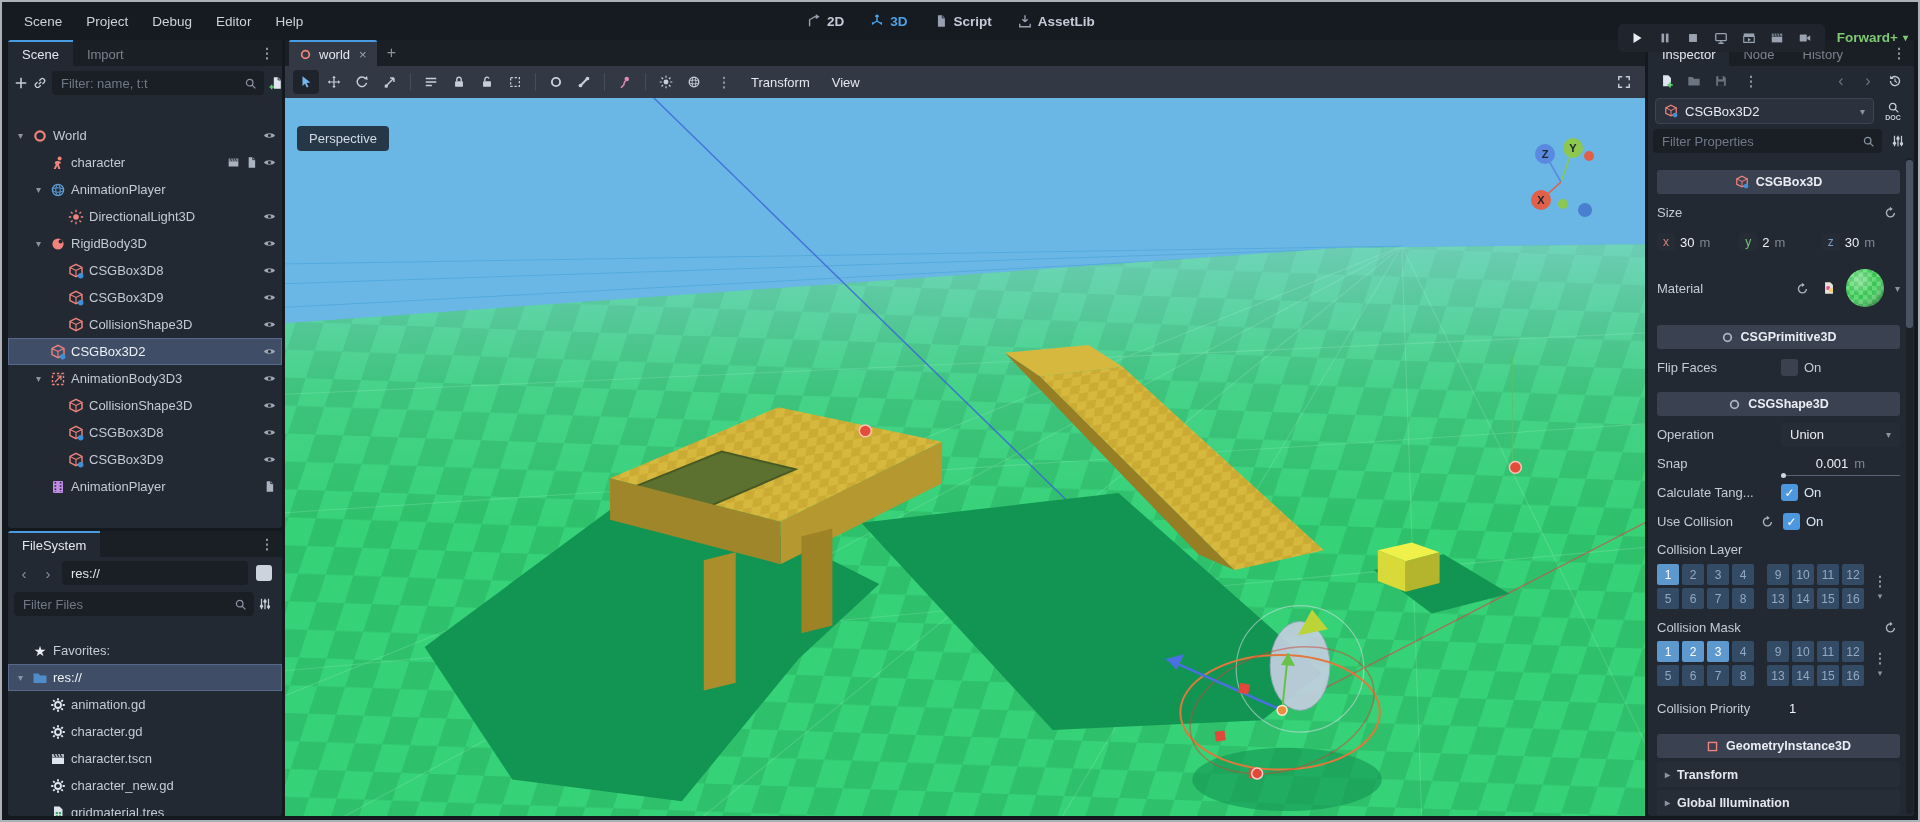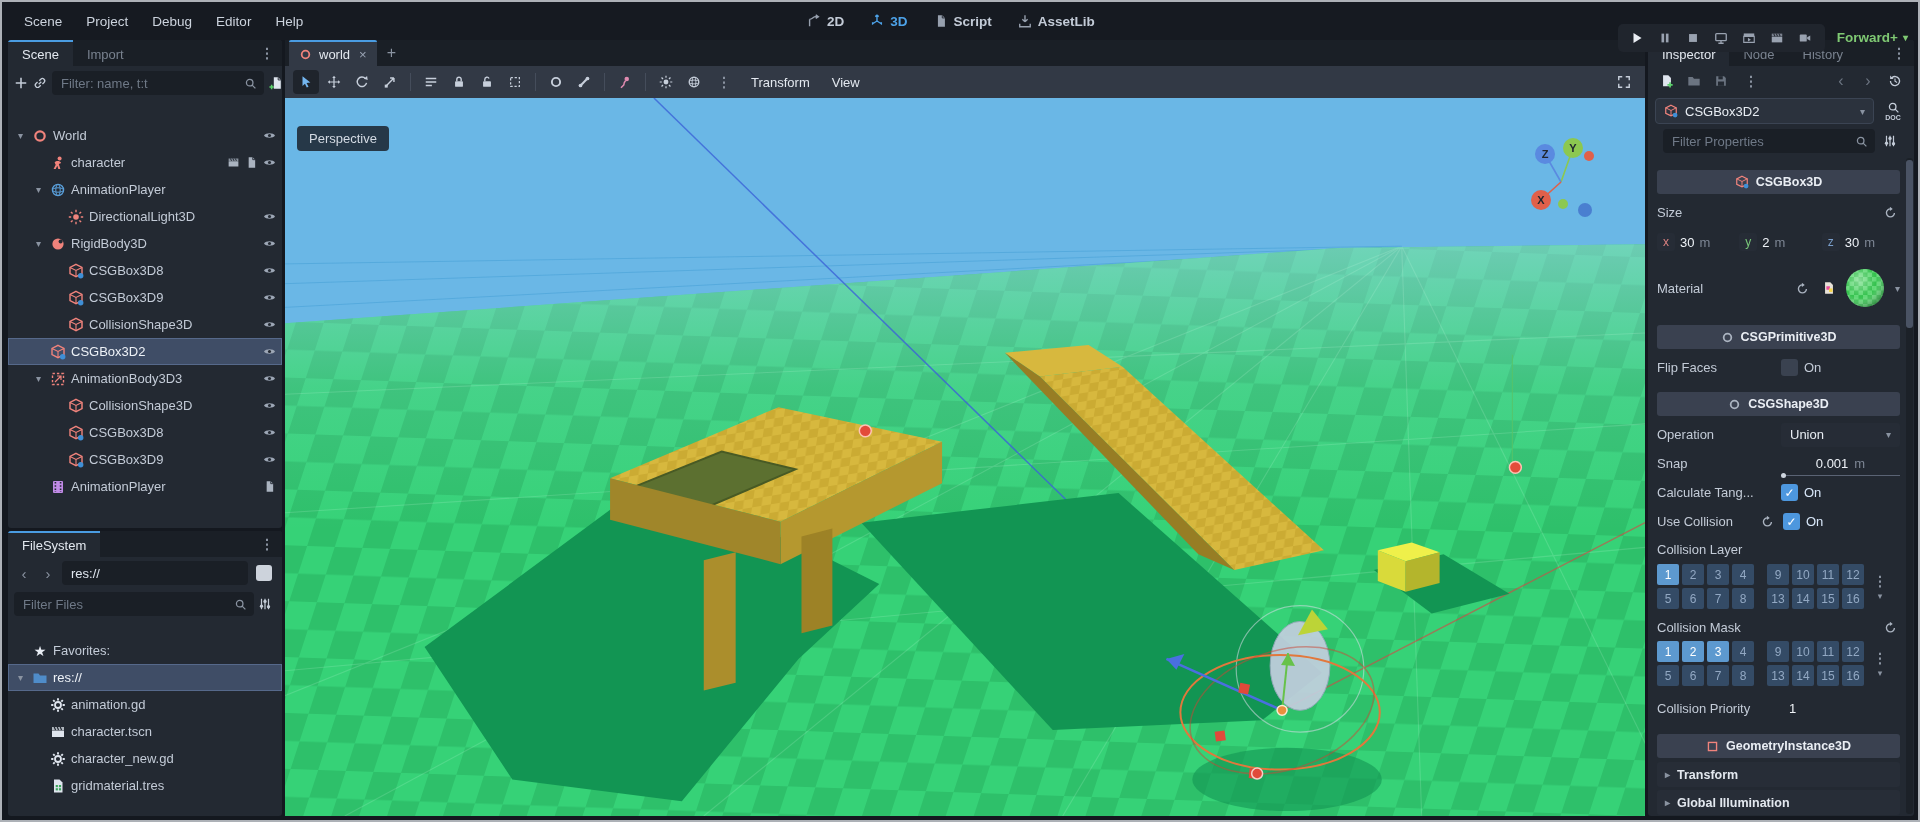--- a/index.html
+++ b/index.html
@@ -90,21 +90,21 @@
 
   
   .itoolbar{height:30px;flex:none;display:flex;align-items:center;gap:3px;padding:0 7px;color:#c3cbd7;}
   .ibtn{width:24px;height:24px;display:flex;align-items:center;justify-content:center;border-radius:3px;color:#c3cbd7;}
   .ibtn.dim{color:#6b7481;}
   .isp{flex:1;}
   .noderow{height:30px;flex:none;display:flex;align-items:center;gap:5px;padding:0 7px;}
   .nodebox{flex:1;height:26px;display:flex;align-items:center;gap:7px;background:#2b323d;border:1px solid #3b4453;border-radius:4px;padding:0 8px;font-size:13px;color:#e8edf3;}
   .nodebox .dd{margin-left:auto;color:#8a93a1;font-size:10px;}
   .docbtn{width:28px;height:26px;display:flex;flex-direction:column;align-items:center;justify-content:center;color:#c7cfdb;font-size:7px;font-weight:bold;line-height:1;}
-  .ifilterrow{height:30px;flex:none;display:flex;align-items:center;gap:5px;padding:0 15px;}
+  .ifilterrow{height:30px;flex:none;display:flex;align-items:center;gap:5px;padding:0 5px;}
   .props{flex:1;position:relative;overflow:hidden;padding:14px 14px 0 9px;font-size:13px;}
   .cat{height:24px;margin:0 0 4px 0;background:#3a4150;border-radius:3px;display:flex;align-items:center;justify-content:center;gap:7px;font-weight:bold;color:#eaeef4;font-size:12.5px;}
   .cat.m{margin-top:10px;}
   .prow{display:flex;align-items:center;min-height:29px;gap:6px;}
   .plabel{color:#c3cbd7;white-space:nowrap;overflow:hidden;flex:none;width:118px;}
   .plabel.w{width:auto;flex:1;}
   .iconbtn{width:20px;height:20px;display:flex;align-items:center;justify-content:center;color:#aab3c0;}
   .vec3{display:flex;gap:4px;height:30px;align-items:center;margin-bottom:4px;}
   .vfield{flex:1;display:flex;align-items:center;gap:5px;}
   .axis{width:18px;height:18px;border-radius:3px;background:#262c36;display:flex;align-items:center;justify-content:center;font-size:12px;}
@@ -654,20 +654,28 @@
               <span class="chev"></span>
               <svg class="ic c-white">
                 <use href="#s-gear"></use>
               </svg>
               <span class="lbl">animation.gd</span>
               <span class="sp"></span>
             </div>
             <div class="trow" style="padding-left: 24px;">
               <span class="chev"></span>
               <svg class="ic c-white">
+                <use href="#s-gear"></use>
+              </svg>
+              <span class="lbl">character.gd</span>
+              <span class="sp"></span>
+            </div>
+            <div class="trow" style="padding-left: 24px;">
+              <span class="chev"></span>
+              <svg class="ic c-white">
                 <use href="#s-clapper"></use>
               </svg>
               <span class="lbl">character.tscn</span>
               <span class="sp"></span>
             </div>
             <div class="trow" style="padding-left: 24px;">
               <span class="chev"></span>
               <svg class="ic c-white">
                 <use href="#s-gear"></use>
               </svg>

